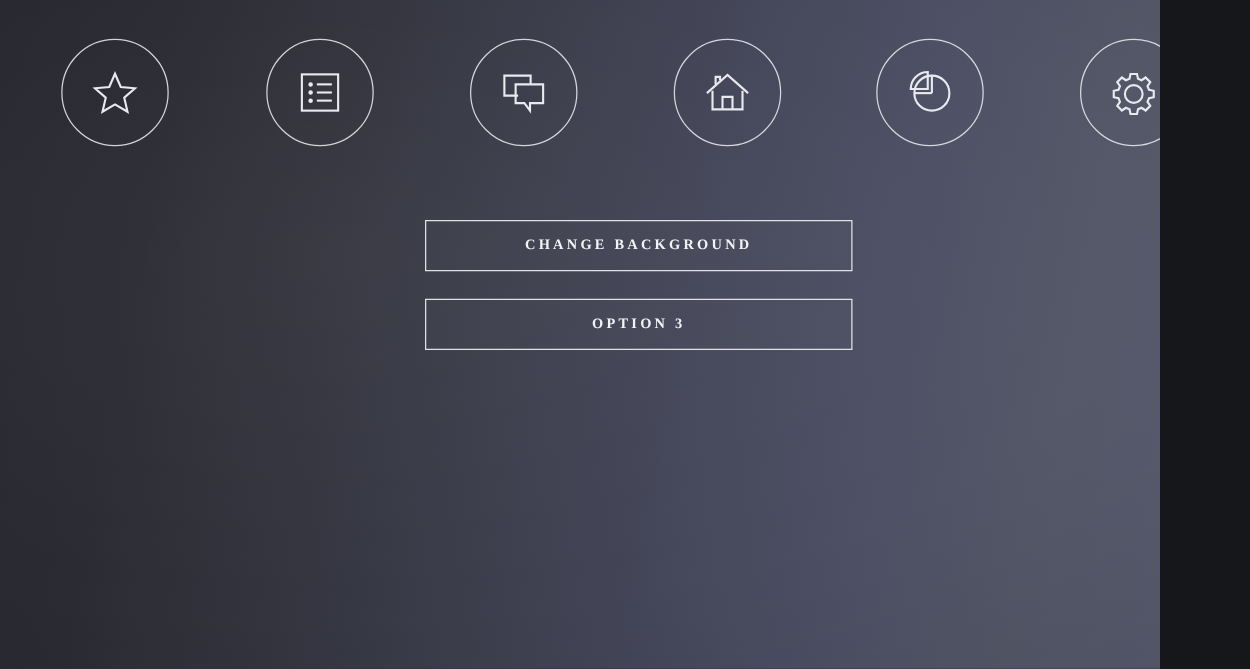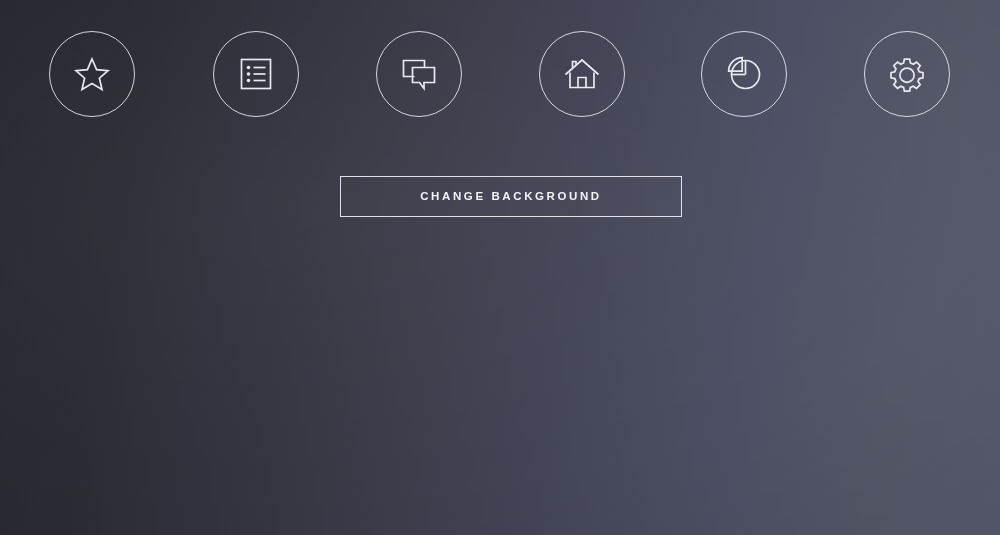--- a/index.html
+++ b/index.html
@@ -4,24 +4,24 @@
 <title>Menu UI</title>
 <style>
   html, body {
     margin: 0;
     padding: 0;
     background: #16171a;
   }
 
   #app {
     position: relative;
-    width: 1000px;
+    width: 928px;
     height: 535px;
     overflow: hidden;
-    font-family: Liberation Sans, sans-serif;
+    font-family: Liberation Serif, serif;
     
     background-color: #3e4050;
     background-image: linear-gradient(
       100deg,
       #272830 0%,
       #2b2c33 14%,
       #33343e 30%,
       #3c3e4c 45%,
       #45475a 60%,
       #4e5165 75%,
@@ -210,17 +210,20 @@
 
   </div>
 
   <div class="menu">
 
     <div class="menu-btn">
       <span class="menu-btn-label">CHANGE BACKGROUND</span>
     </div>
 
 
+    <div class="menu-btn">
+      <span class="menu-btn-label">OPTION 3</span>
+    </div>
 
 
   </div>
 
 </div>
 
 </body></html>

